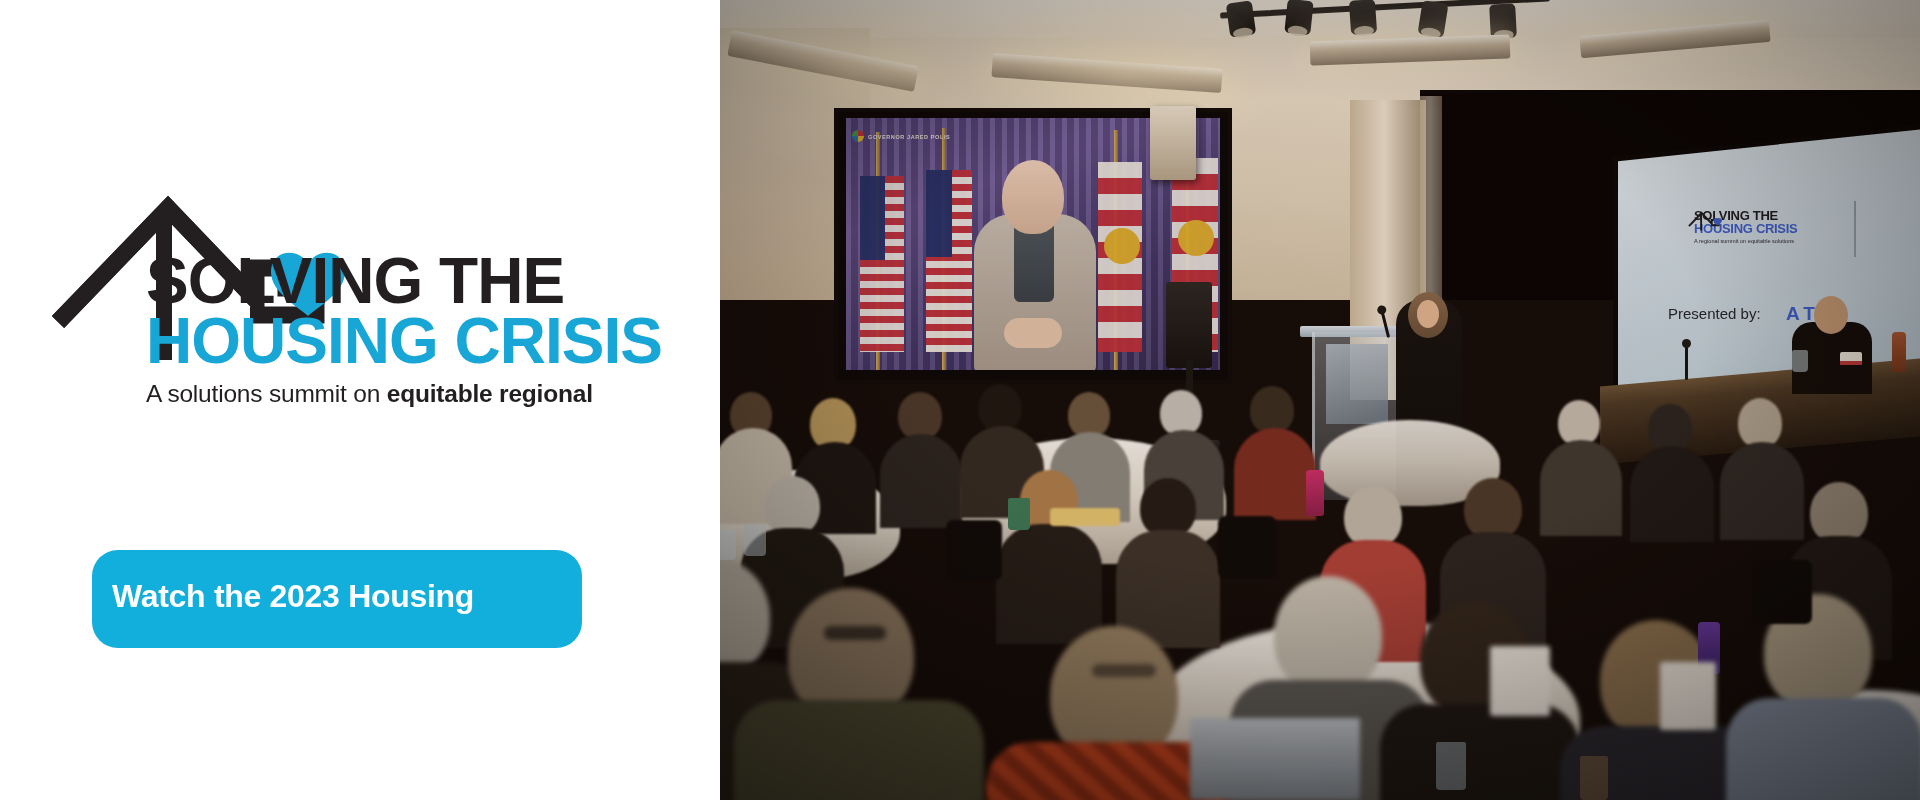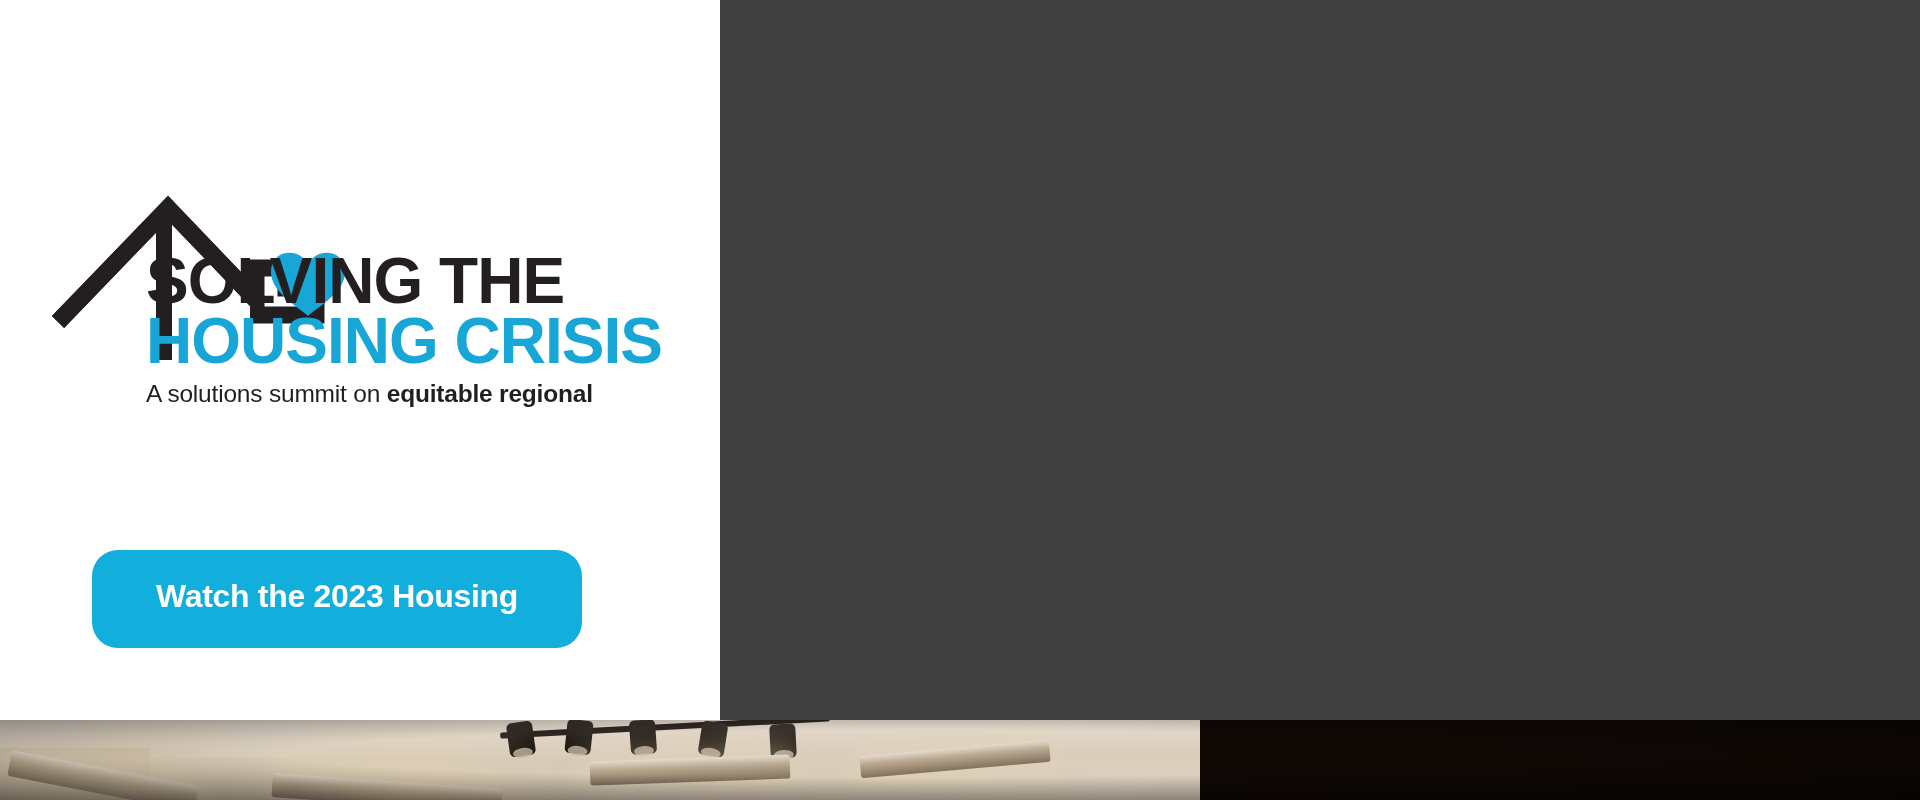--- a/index.html
+++ b/index.html
@@ -1,37 +1,37 @@
 <!DOCTYPE html>
 <html><head>
 <meta charset="utf-8">
 <style>
   html,body{margin:0;padding:0;background:#ffffff;}
   body{width:1920px;height:800px;overflow:hidden;font-family:"Liberation Sans",sans-serif;}
-  .banner{position:relative;width:1920px;height:800px;display:flex;background:#404040;flex-direction:column;}
+  .banner{position:relative;width:1920px;height:800px;display:flex;background:#e5e5e5;}
 
   
   .promo{position:relative;width:720px;height:800px;background:#ffffff;flex:0 0 720px;}
   .promo-inner{position:absolute;left:50px;top:160px;width:640px;}
 
   
   .logo-lockup{position:relative;width:600px;height:250px;}
   .house-mark{position:absolute;left:0;top:0;width:330px;height:200px;}
   .logo-words{position:absolute;left:96px;top:92px;width:520px;}
   .ln-solving{font-size:64px;font-weight:bold;letter-spacing:-1px;line-height:0.92;
     color:#231f20;white-space:nowrap;}
   .ln-housing{font-size:64px;font-weight:bold;letter-spacing:-1px;line-height:0.95;
     color:#17a6d6;white-space:nowrap;}
   .ln-tag{font-size:24.5px;color:#231f20;line-height:1.25;margin-top:7px;white-space:nowrap;letter-spacing:-0.2px;}
   .ln-tag b{font-weight:bold;}
 
   
   .cta{position:absolute;left:42px;top:390px;width:490px;box-sizing:border-box;
     background:#12AEDC;border:none;border-radius:26px;
-    padding:26px 20px 30px;text-align:center;cursor:pointer;}
+    padding:26px 20px 30px;text-align:left;cursor:pointer;}
   .cta-line{display:block;color:#ffffff;font-size:32px;font-weight:bold;
     line-height:1.30;letter-spacing:-0.3px;}
 
   
   .photo{position:relative;flex:1 1 auto;height:800px;overflow:hidden;background:#0a0605;}
   .ph-layer{position:absolute;}
 
   
   .ceiling{left:0;top:0;width:1200px;height:120px;
     background:linear-gradient(175deg,#f1e7d6 0%,#e4d7c2 45%,#c9b79e 100%);}

